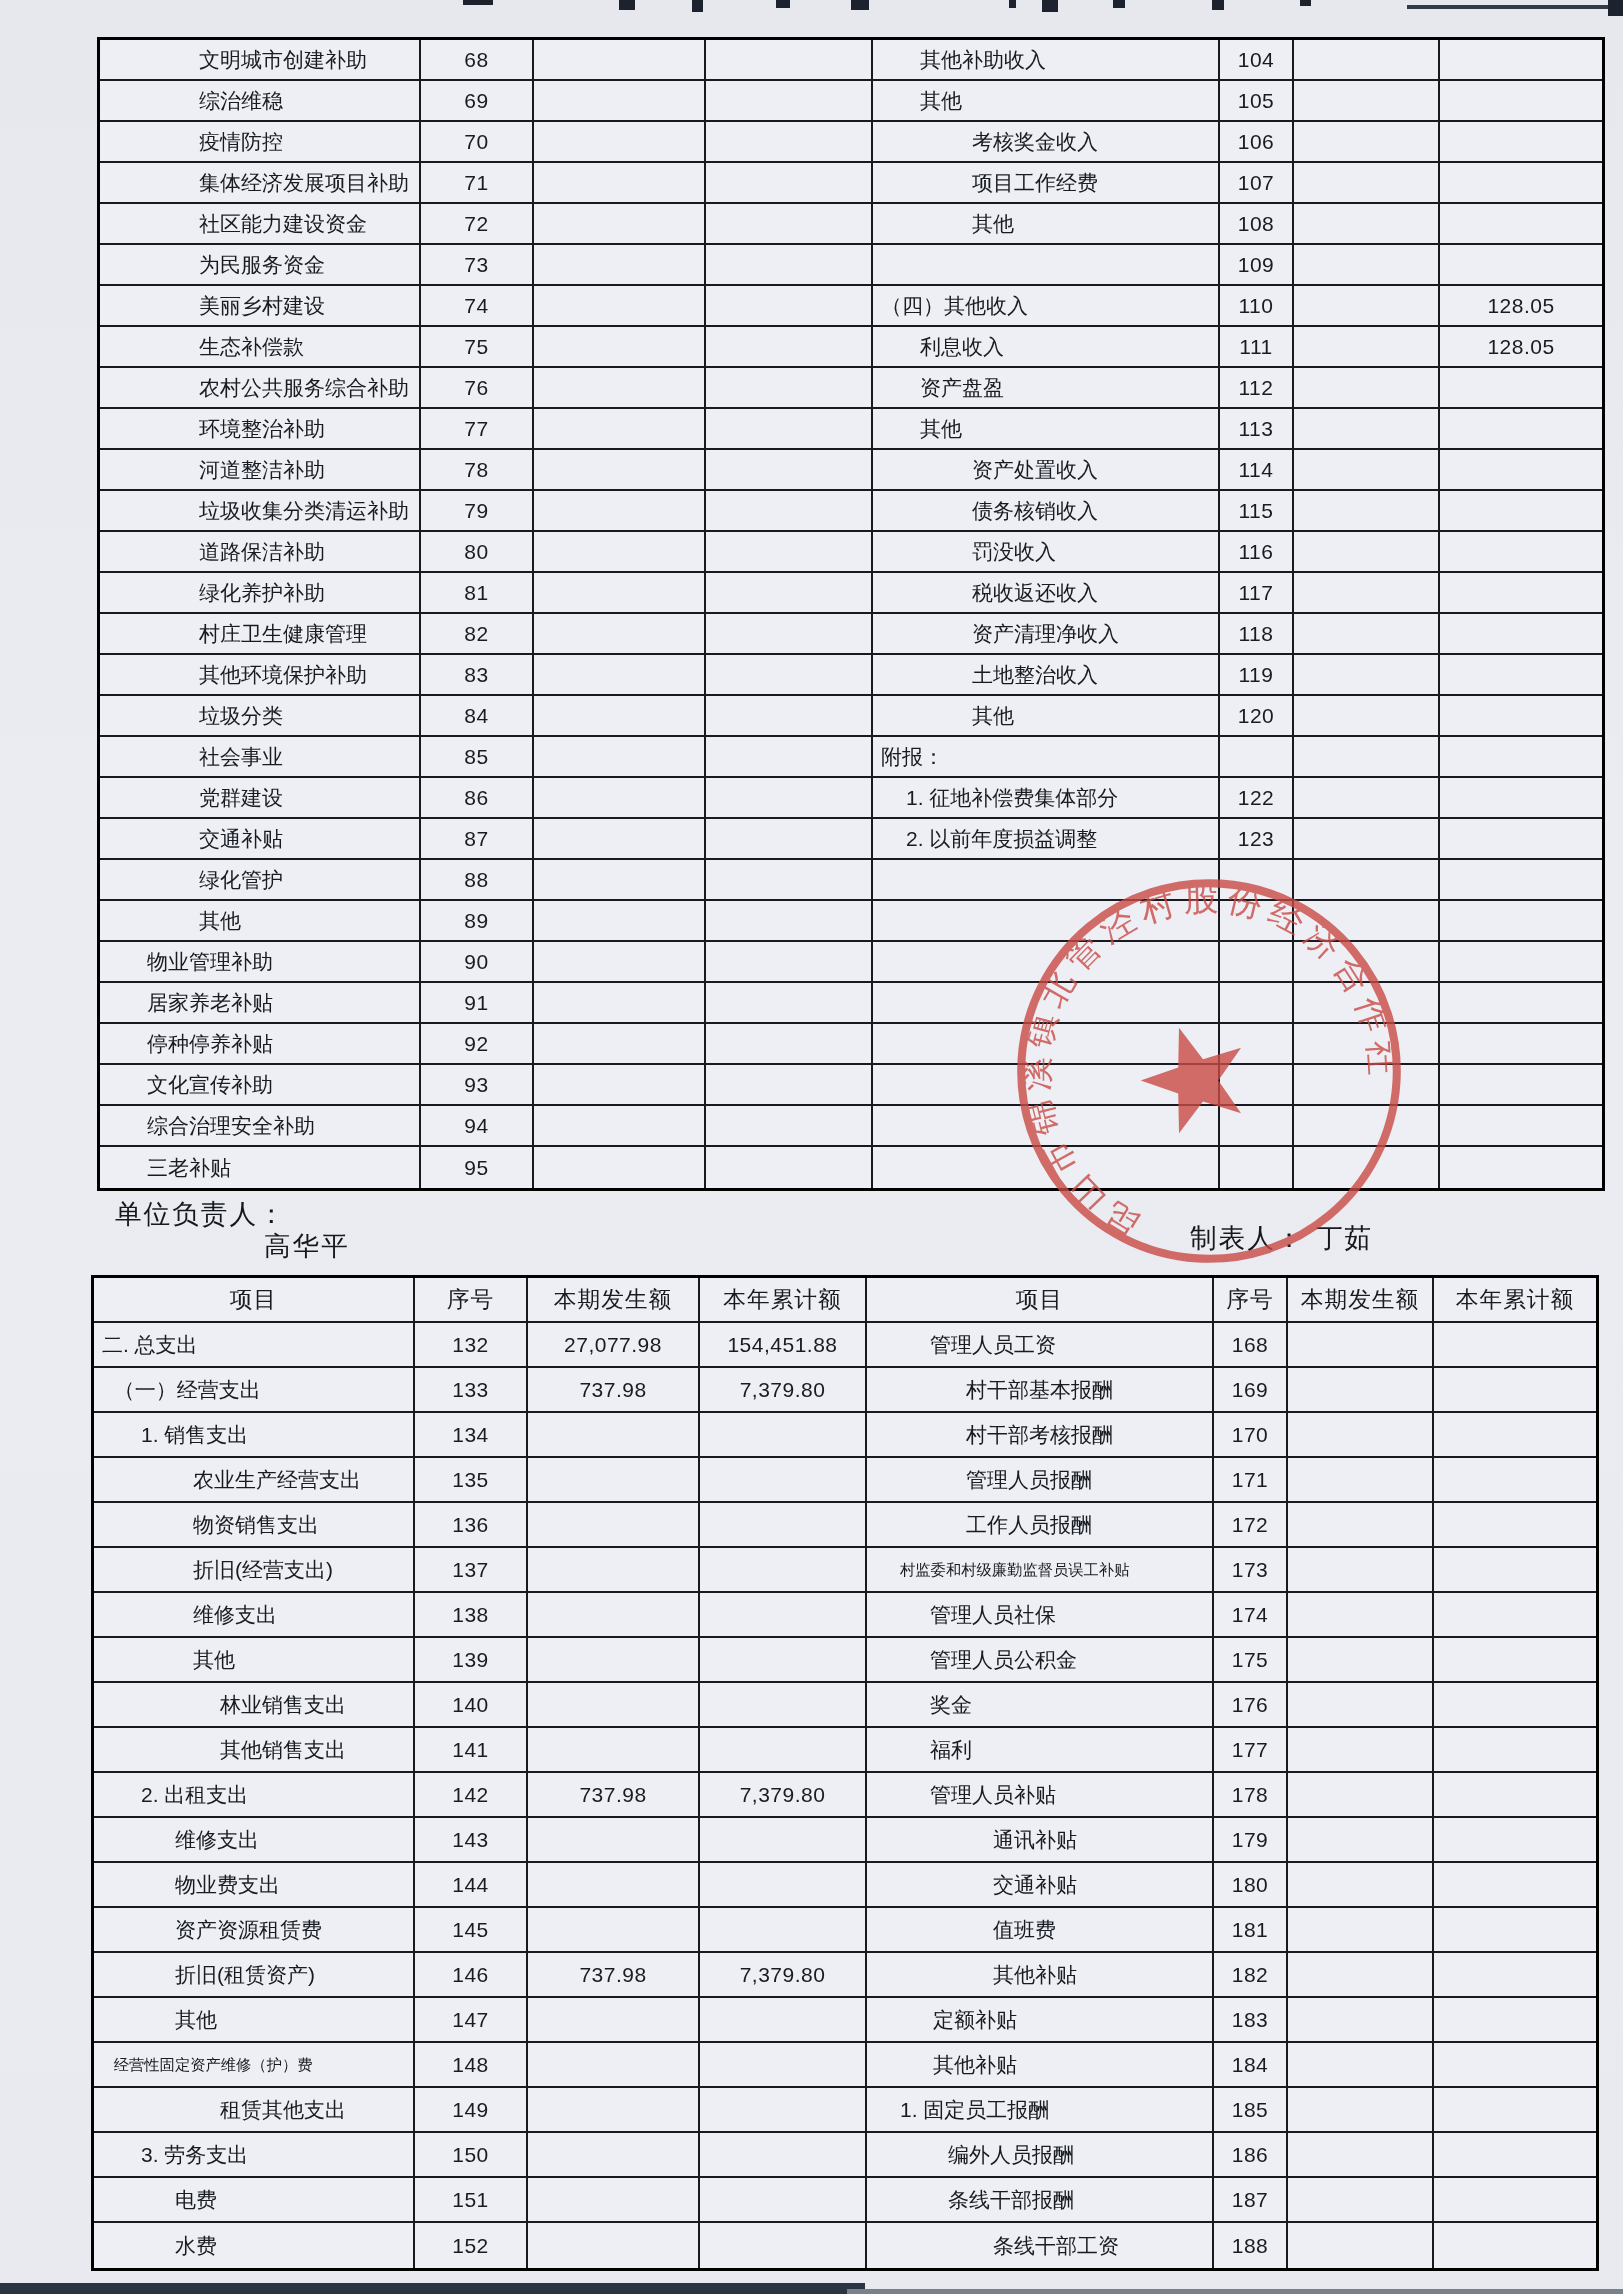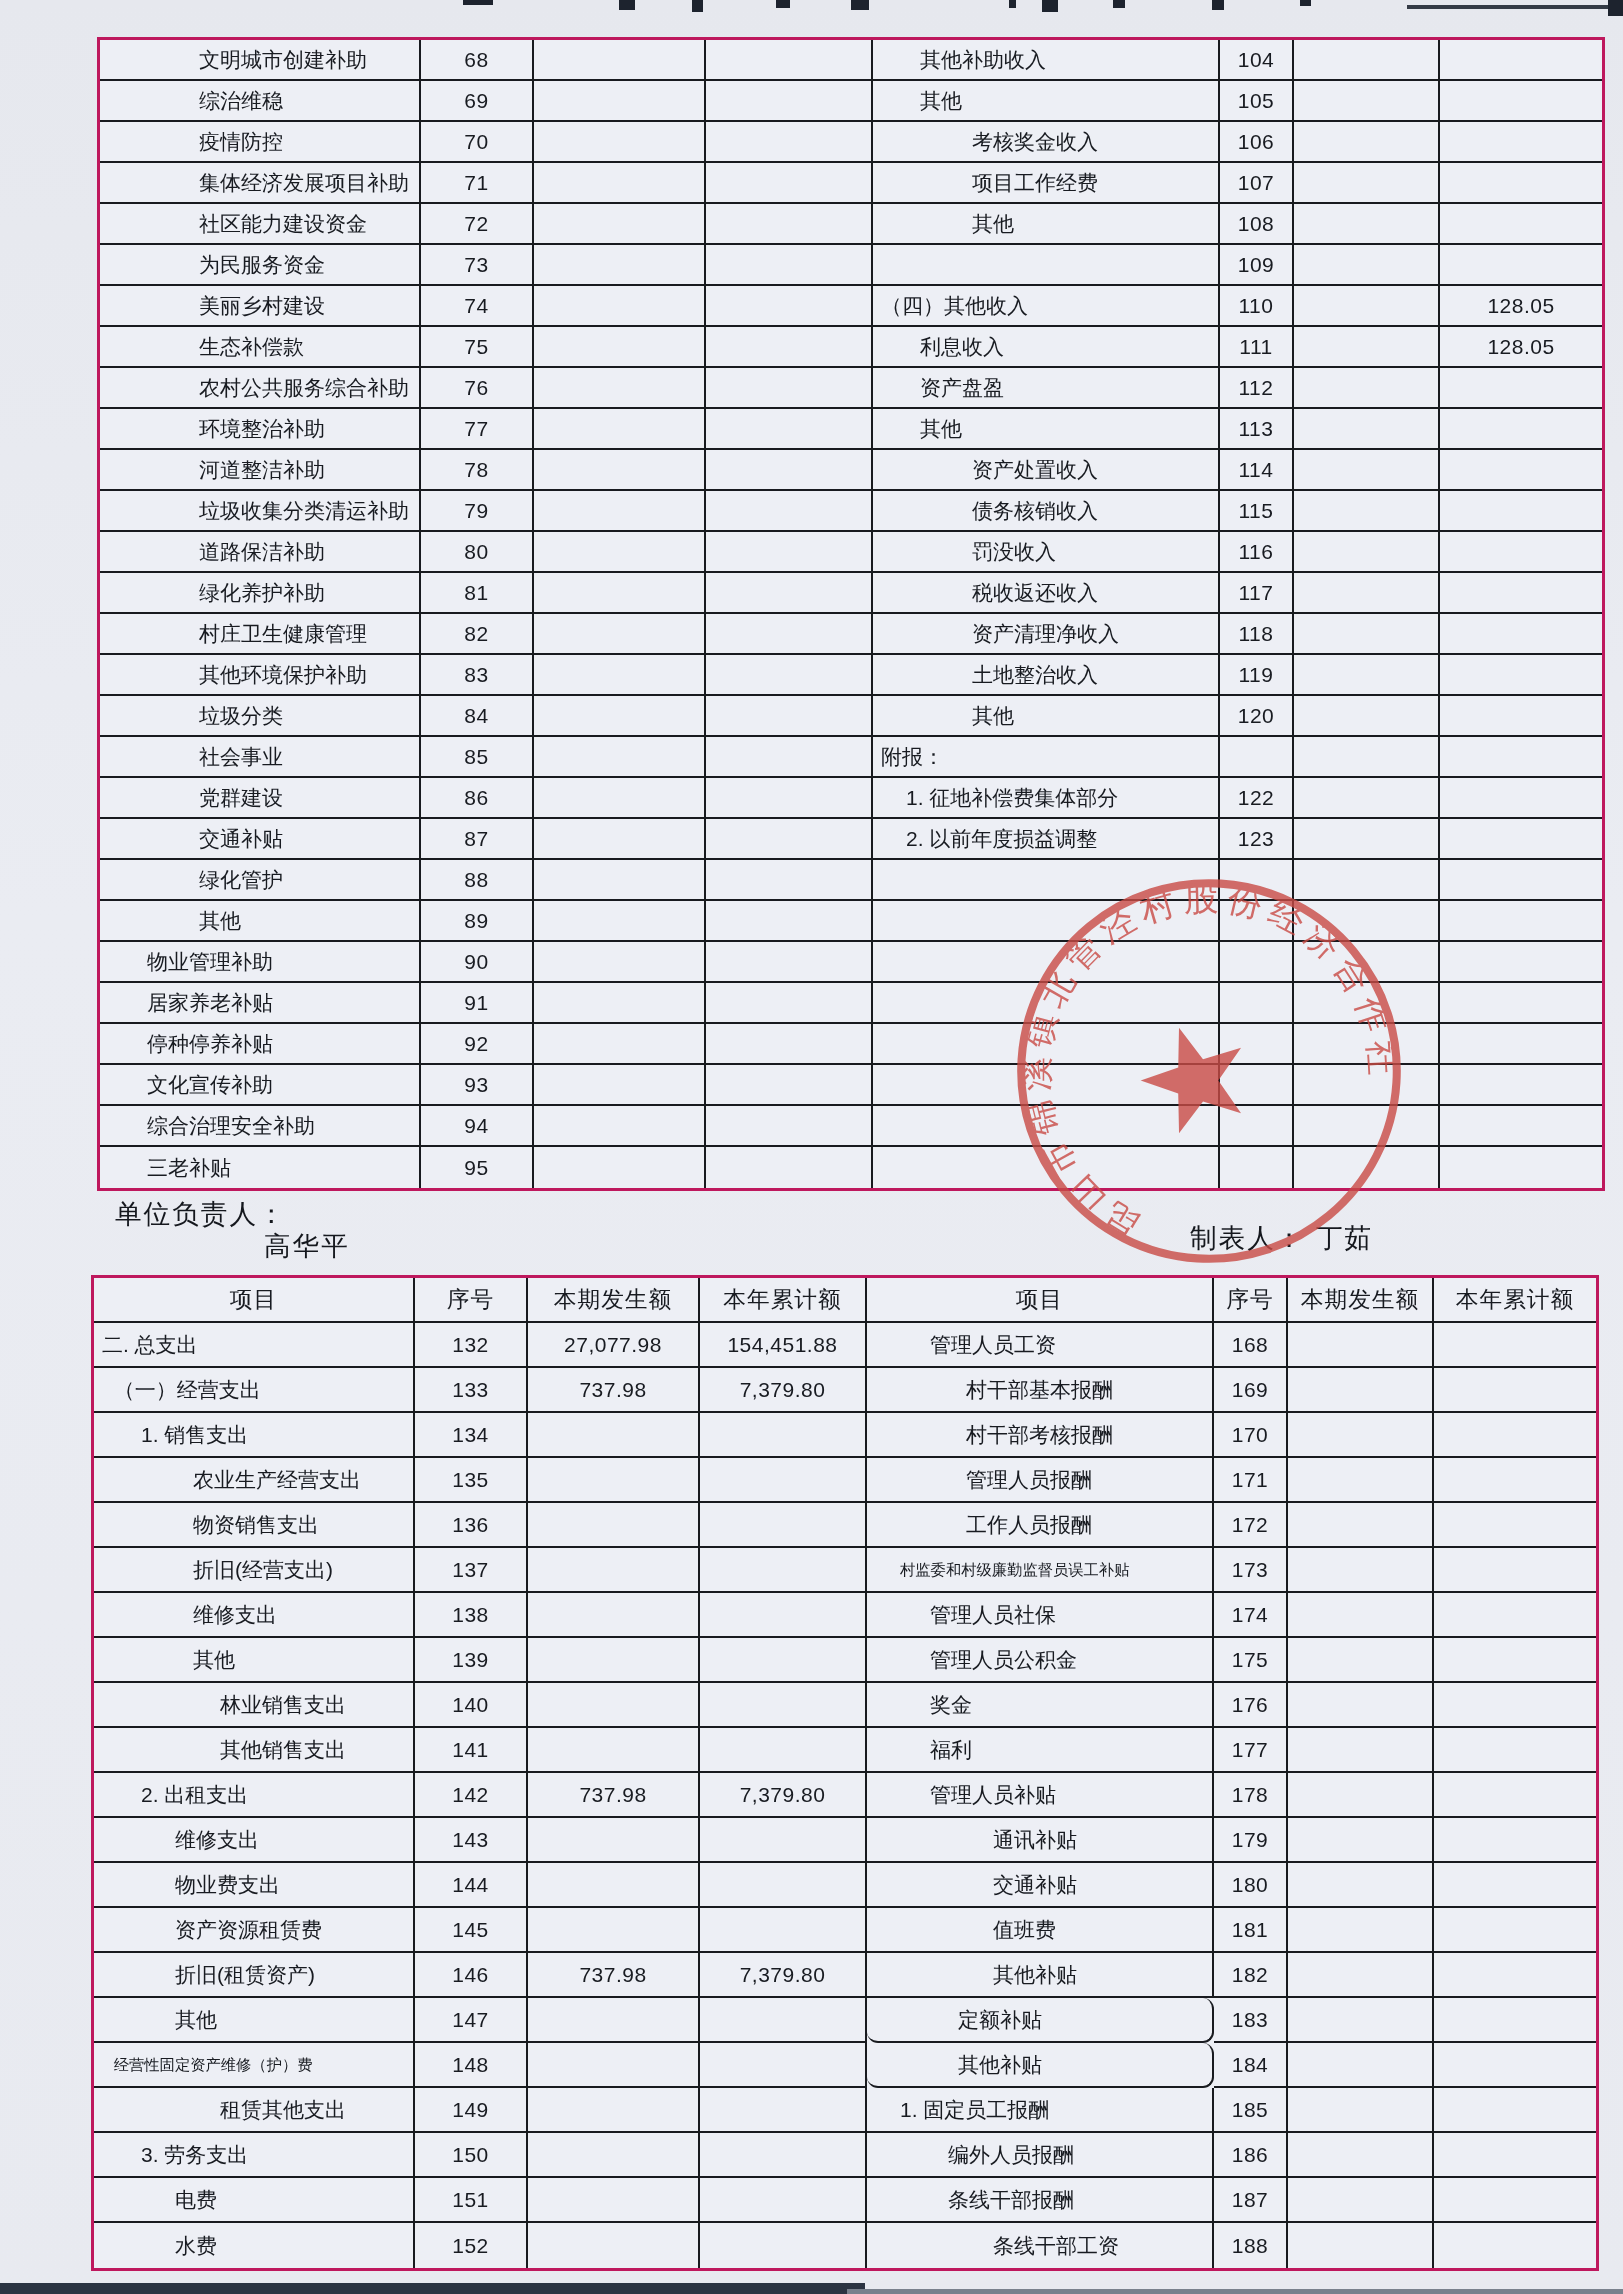--- a/index.html
+++ b/index.html
@@ -2,39 +2,39 @@
 <html><head>
 <meta charset="utf-8">
 <style>
   html,body{margin:0;padding:0;}
   body{
     width:1623px;height:2294px;position:relative;overflow:hidden;
     background:linear-gradient(180deg,#e6e8ee 0%,#eaecf2 40%,#e8eaf0 100%);
     font-family:"Liberation Sans","DejaVu Sans",sans-serif;
     color:#181b21;
   }
-  .tbl{position:absolute;display:flex;border:3px solid #be185d;background:#edeff5;}
+  .tbl{position:absolute;display:flex;border:3px solid #000000;background:#edeff5;}
   .half{display:grid;}
   #t1l,#t2l{grid-template-columns:321px 113px 172px 167px;}
   #t1r,#t2r{grid-template-columns:347px 74px 146px 162px;}
   #t1l,#t1r{grid-auto-rows:41px;}
   #t2l,#t2r{grid-auto-rows:45px;}
   .c{
     border-right:2px solid #181a1f;border-bottom:2px solid #181a1f;
     display:flex;align-items:center;white-space:nowrap;
     font-size:21px;line-height:1;overflow:visible;
   }
   .half >.c:nth-last-child(-n+4){border-bottom:none;}
   #t1r >.c:nth-child(4n),#t2r >.c:nth-child(4n){border-right:none;text-align:center;}
   .num,.val{justify-content:center;font-size:21px;letter-spacing:0.5px;}
   .hdr{justify-content:center;font-size:22.7px;letter-spacing:1px;}
   .sm{font-size:15.3px;}
   .ind0{padding-left:7.9px;}  .ind1{padding-left:19.7px;} .ind2{padding-left:33px;}
   .ind3{padding-left:47px;} .ind4{padding-left:63px;} .ind5{padding-left:81px;}
-  .ind6{padding-left:99px;}.ind7{padding-left:126px;}.ind8{padding-left:91px;border-radius:11px;}
+  .ind6{padding-left:99px;}.ind7{padding-left:126px;}.ind8{padding-left:66px;}
   .sig{position:absolute;font-size:26.6px;letter-spacing:2px;color:#15181e;}
   .stamp{position:absolute;left:997px;top:859px;width:424px;height:424px;opacity:.8;pointer-events:none;}
   .artifact{position:absolute;background:#1d232e;}
   .bstrip1{position:absolute;left:0;top:2283px;width:865px;height:10.8px;background:#2b3442;}
   .bstrip2{position:absolute;left:847px;top:2289px;width:776px;height:4.9px;background:#79818d;}
   .tstrip{position:absolute;left:1407px;top:4.9px;width:217px;height:3.9px;background:#343b46;}
 </style>
 </head>
 <body>
 

